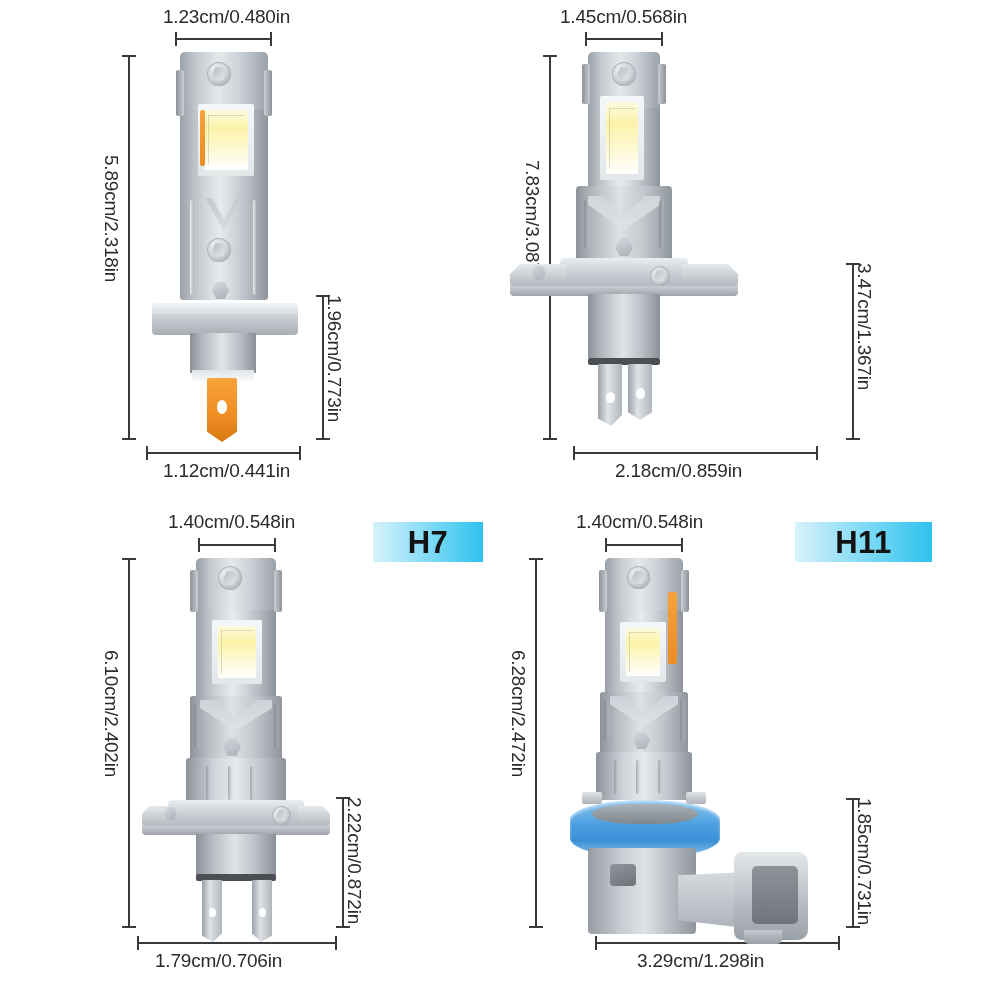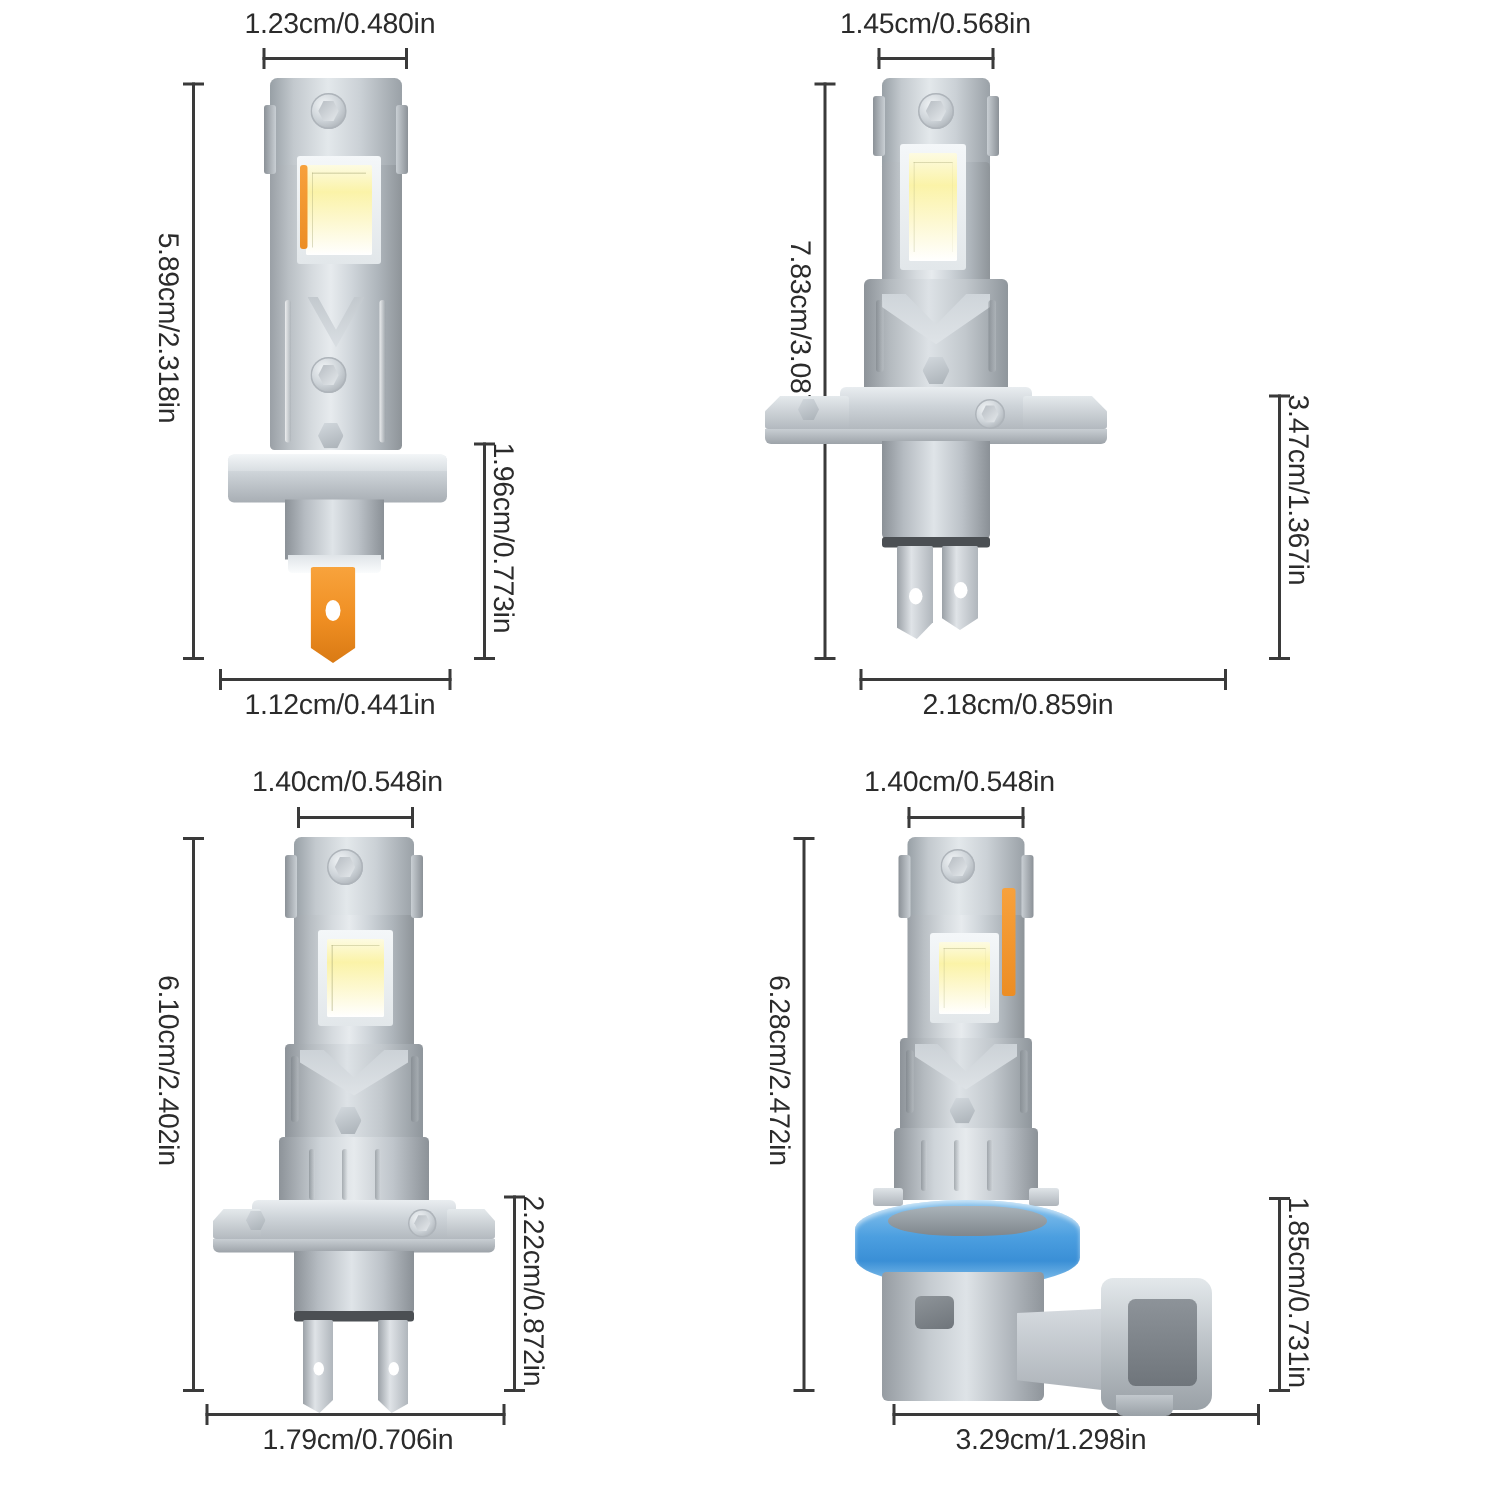--- a/index.html
+++ b/index.html
@@ -261,32 +261,35 @@
 
       <div class="part pin" style="left:98px; top:364px; width:24px; height:62px; clip-path:polygon(0 0,100% 0,100% 82%,55% 100%,0 88%);"></div>
       <div class="part pin" style="left:128px; top:364px; width:24px; height:56px; clip-path:polygon(0 0,100% 0,100% 86%,50% 100%,0 86%);"></div>
       <div class="part pin-hole" style="left:106px; top:392px; width:9px; height:11px;"></div>
       <div class="part pin-hole" style="left:136px; top:388px; width:9px; height:11px;"></div>
     </div>
   </div>
 
   <div class="quad q-h7">
 
+    <div class="badge" style="left:373px; top:22px; width:110px; height:40px; font-size:31px;">
+      <span>H7</span>
+    </div>
 
     <div class="dim" style="left:168px; top:11px;">1.40cm/0.548in</div>
     <div class="hline" style="left:198px; top:44px; width:78px;"></div>
 
     <div class="vline" style="left:128px; top:58px; height:370px;"></div>
     <div class="dim vert" style="left:122px; top:150px;">6.10cm/2.402in</div>
 
     <div class="vline" style="left:342px; top:297px; height:131px;"></div>
     <div class="dim vert" style="left:365px; top:297px;">2.22cm/0.872in</div>
 
     <div class="hline" style="left:137px; top:442px; width:200px;"></div>
-    <div class="dim" style="left:175px; top:450px;text-align:right;">1.79cm/0.706in</div>
+    <div class="dim" style="left:155px; top:450px;text-align:right;">1.79cm/0.706in</div>
 
     <div class="bulb" style="left:0; top:0; width:500px; height:500px;">
       <div class="part body-top" style="left:196px; top:58px; width:80px; height:56px;"></div>
       <div class="part body-main" style="left:196px; top:110px; width:80px; height:90px;"></div>
       <div class="part" style="left:190px; top:70px; width:8px; height:42px; background:linear-gradient(90deg,#8b9197,#c9cfd4); border-radius:2px;"></div>
       <div class="part" style="left:274px; top:70px; width:8px; height:42px; background:linear-gradient(90deg,#c9cfd4,#8b9197); border-radius:2px;"></div>
       <div class="part screw" style="left:218px; top:66px; width:24px; height:24px;"></div>
       <div class="part led-frame" style="left:212px; top:120px; width:50px; height:64px;"></div>
       <div class="part led-chip" style="left:218px; top:126px; width:38px; height:52px;">
         <div class="led-grid"></div>
@@ -315,20 +318,23 @@
 
       <div class="part pin" style="left:202px; top:380px; width:20px; height:62px; clip-path:polygon(0 0,100% 0,100% 86%,55% 100%,0 90%);"></div>
       <div class="part pin" style="left:252px; top:380px; width:20px; height:62px; clip-path:polygon(0 0,100% 0,100% 90%,45% 100%,0 86%);"></div>
       <div class="part pin-hole" style="left:209px; top:408px; width:7px; height:9px;"></div>
       <div class="part pin-hole" style="left:259px; top:408px; width:7px; height:9px;"></div>
     </div>
   </div>
 
   <div class="quad q-h11">
 
+    <div class="badge" style="left:295px; top:22px; width:137px; height:40px; font-size:31px;">
+      <span>H11</span>
+    </div>
 
     <div class="dim" style="left:76px; top:11px;">1.40cm/0.548in</div>
     <div class="hline" style="left:105px; top:44px; width:78px;"></div>
 
     <div class="vline" style="left:35px; top:58px; height:370px;"></div>
     <div class="dim vert" style="left:29px; top:150px;">6.28cm/2.472in</div>
 
     <div class="vline" style="left:352px; top:298px; height:130px;"></div>
     <div class="dim vert" style="left:375px; top:298px;">1.85cm/0.731in</div>
 

